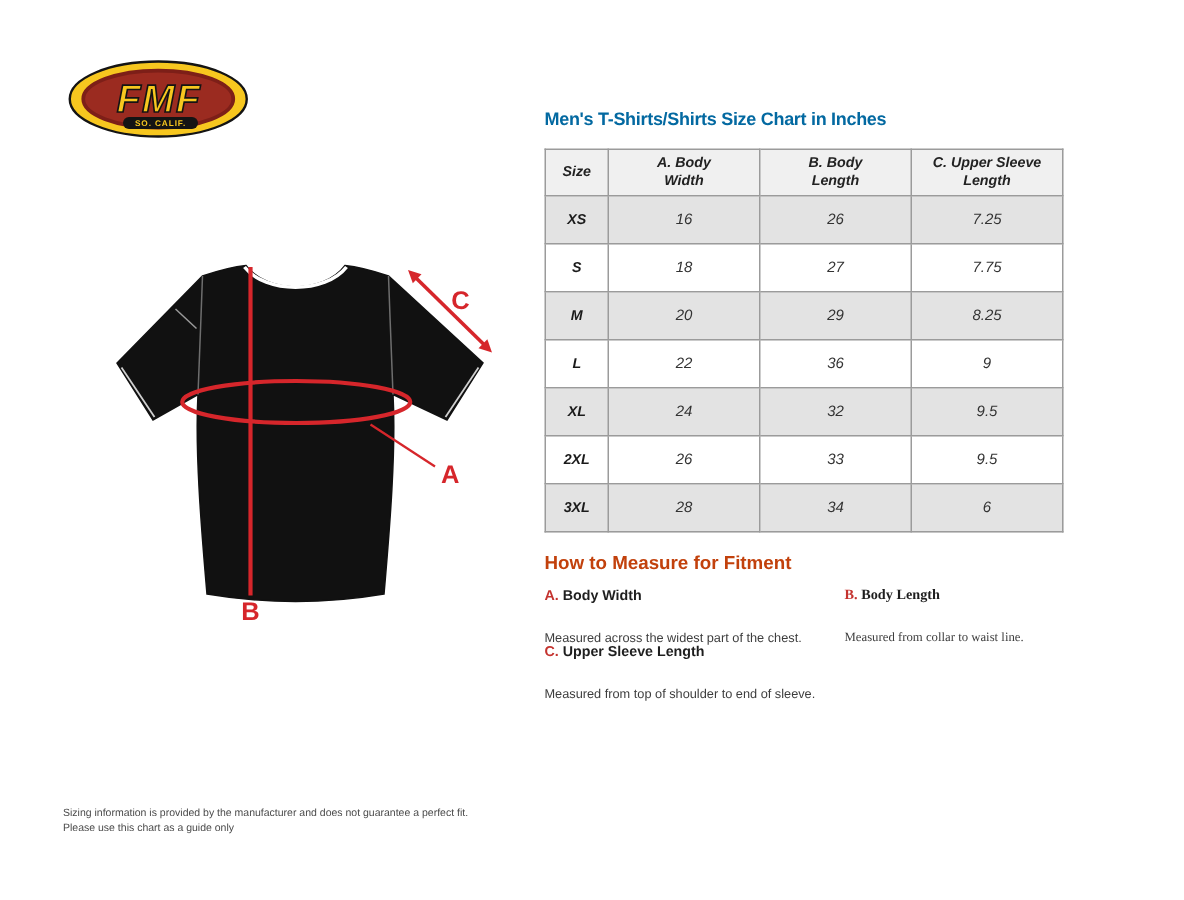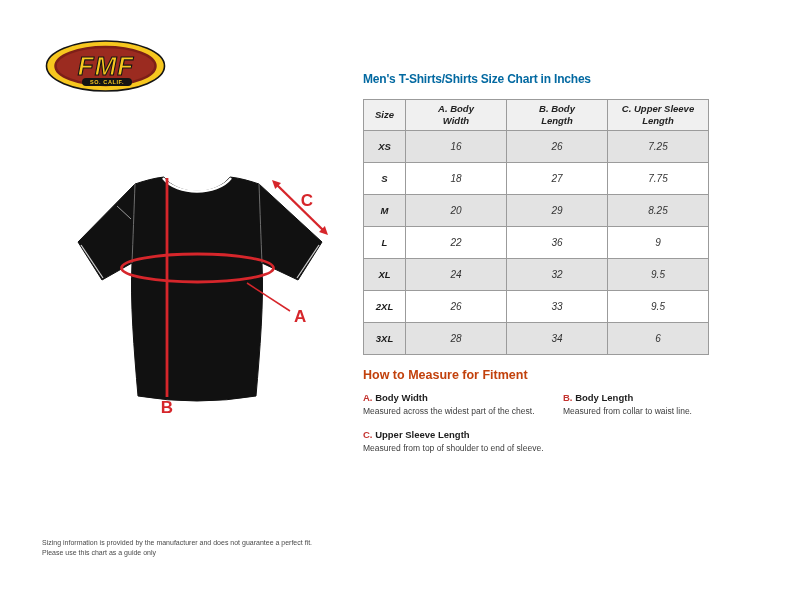--- a/index.html
+++ b/index.html
@@ -20,23 +20,23 @@
   #size-table tbody tr:nth-child(odd){background:#e3e3e3;}
   #size-table tbody tr:nth-child(even){background:#ffffff;}
   .hl{display:block;}
   .hl:empty{display:none;}
 
   
   #howto-title{left:363px;top:368px;font-size:12.5px;font-weight:bold;color:#c2410c;white-space:nowrap;}
   .measure-item{white-space:nowrap;}
   .measure-item .head{font-size:9.5px;font-weight:bold;color:#1e1e1e;}
   .measure-item .head .prefix{color:#c4332f;}
-  .measure-item .desc{font-size:8.5px;color:#3d3d3d;margin-top:3px;}
+  .measure-item .desc{font-size:8.5px;color:#3d3d3d;margin-top:17px;}
   #item-a{left:363px;top:392px;}
-  #item-b{left:563px;top:392px;}
+  #item-b{left:563px;top:392px;font-family:Liberation Serif, serif;}
   #item-c{left:363px;top:429px;}
 
   
   #disclaimer{left:42px;top:538px;font-size:7px;line-height:1.45;color:#4a4a4a;}
 
   
   #logo-box{left:45px;top:40px;width:121px;height:52px;}
   #shirt-box{left:60px;top:150px;width:280px;height:280px;}
 </style>
 </head>

